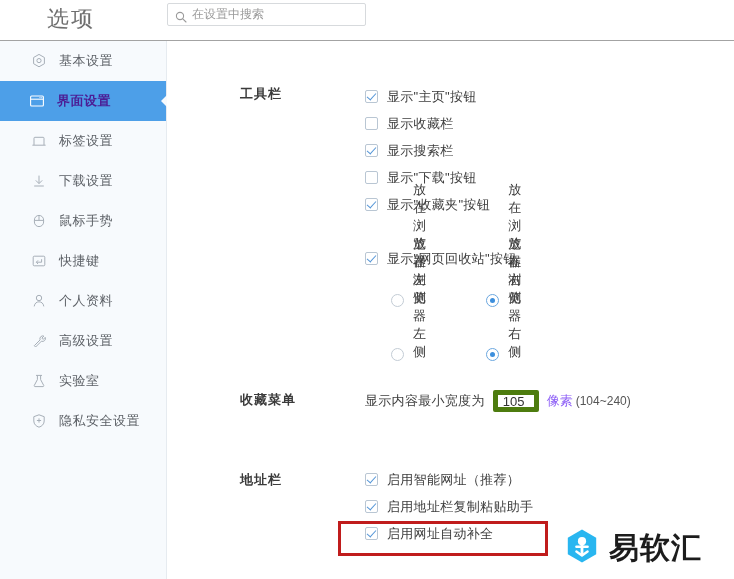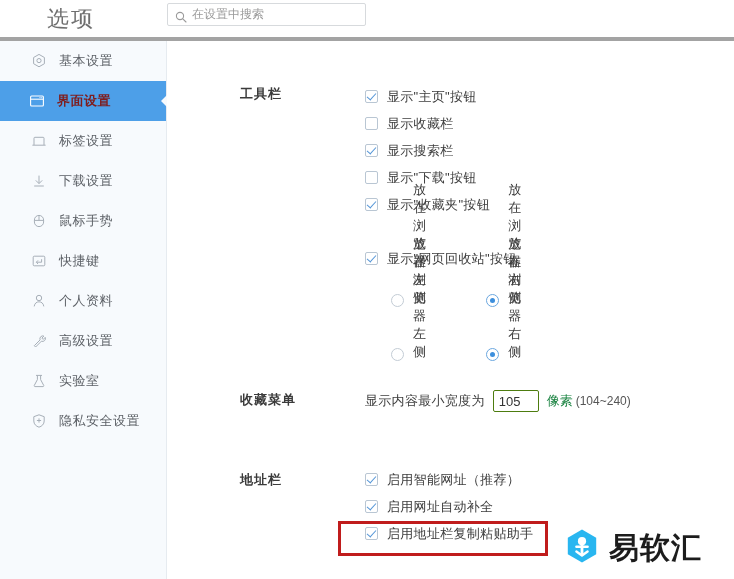--- a/index.html
+++ b/index.html
@@ -20,21 +20,21 @@
     width: 734px;
     height: 579px;
   }
 
   
   .header {
     position: absolute;
     left: 0; top: 0;
     width: 734px; height: 41px;
     background: #ffffff;
-    border-bottom: 4px solid #a3a3a3;
+    border-bottom: 1px solid #a3a3a3;
     box-sizing: border-box;
   }
   .app-title {
     position: absolute;
     left: 47px; top: 4px;
     font-size: 22px;
     color: #6f6f6f;
     letter-spacing: 2px;
     font-weight: 400;
     line-height: 30px;
@@ -97,21 +97,21 @@
   }
   .nav-item .nav-icon svg { display: block; }
   .nav-label {
     margin-left: 11px;
     font-size: 13px;
     letter-spacing: 0.5px;
     white-space: nowrap;
   }
   .nav-item.active {
     background: #4d9fe8;
-    color: #7f1d1d;
+    color: #4c1d95;
     padding-left: 28px;
   }
   .nav-item.active .nav-label { font-weight: bold; }
   .nav-item.active::after {
     content: "";
     position: absolute;
     right: -1px; top: 50%;
     margin-top: -6px;
     width: 0; height: 0;
     border-top: 6px solid transparent;
@@ -218,33 +218,33 @@
     white-space: nowrap;
   }
   .width-text {
     font-size: 13px;
     color: #3c3c3c;
     letter-spacing: 0.3px;
   }
   .num-input {
     width: 46px; height: 22px;
     margin: 0 8px;
-    border: 1px solid #4d7c0f;
+    border: 5px solid #4d7c0f;
     border-radius: 2px;
     background: #fff;
     box-sizing: border-box;
     font-family: inherit;
     font-size: 13px;
     color: #333;
     padding: 0 5px;
     outline: none;
   }
   .unit-text {
     font-size: 13px;
-    color: #15803d;
+    color: #8b5cf6;
   }
   .range-text {
     font-size: 12px;
     color: #555;
     margin-left: 3px;
   }
 
   .highlight-box {
     position: absolute;
     left: 338px; top: 521px;
@@ -476,26 +476,26 @@
       <div class="section-title">地址栏</div>
       <div class="section-body" style="top:-3px;">
 
         <div class="opt-row">
           <span class="cb checked"></span>
           <span class="opt-label">启用智能网址（推荐）</span>
         </div>
 
         <div class="opt-row">
           <span class="cb checked"></span>
+          <span class="opt-label">启用地址栏复制粘贴助手</span>
+        </div>
+
+        <div class="opt-row">
+          <span class="cb checked"></span>
           <span class="opt-label">启用网址自动补全</span>
-        </div>
-
-        <div class="opt-row">
-          <span class="cb checked"></span>
-          <span class="opt-label">启用地址栏复制粘贴助手</span>
         </div>
 
       </div>
     </div>
 
   </div>
 
   <div class="highlight-box"></div>
 
   <div class="watermark">

